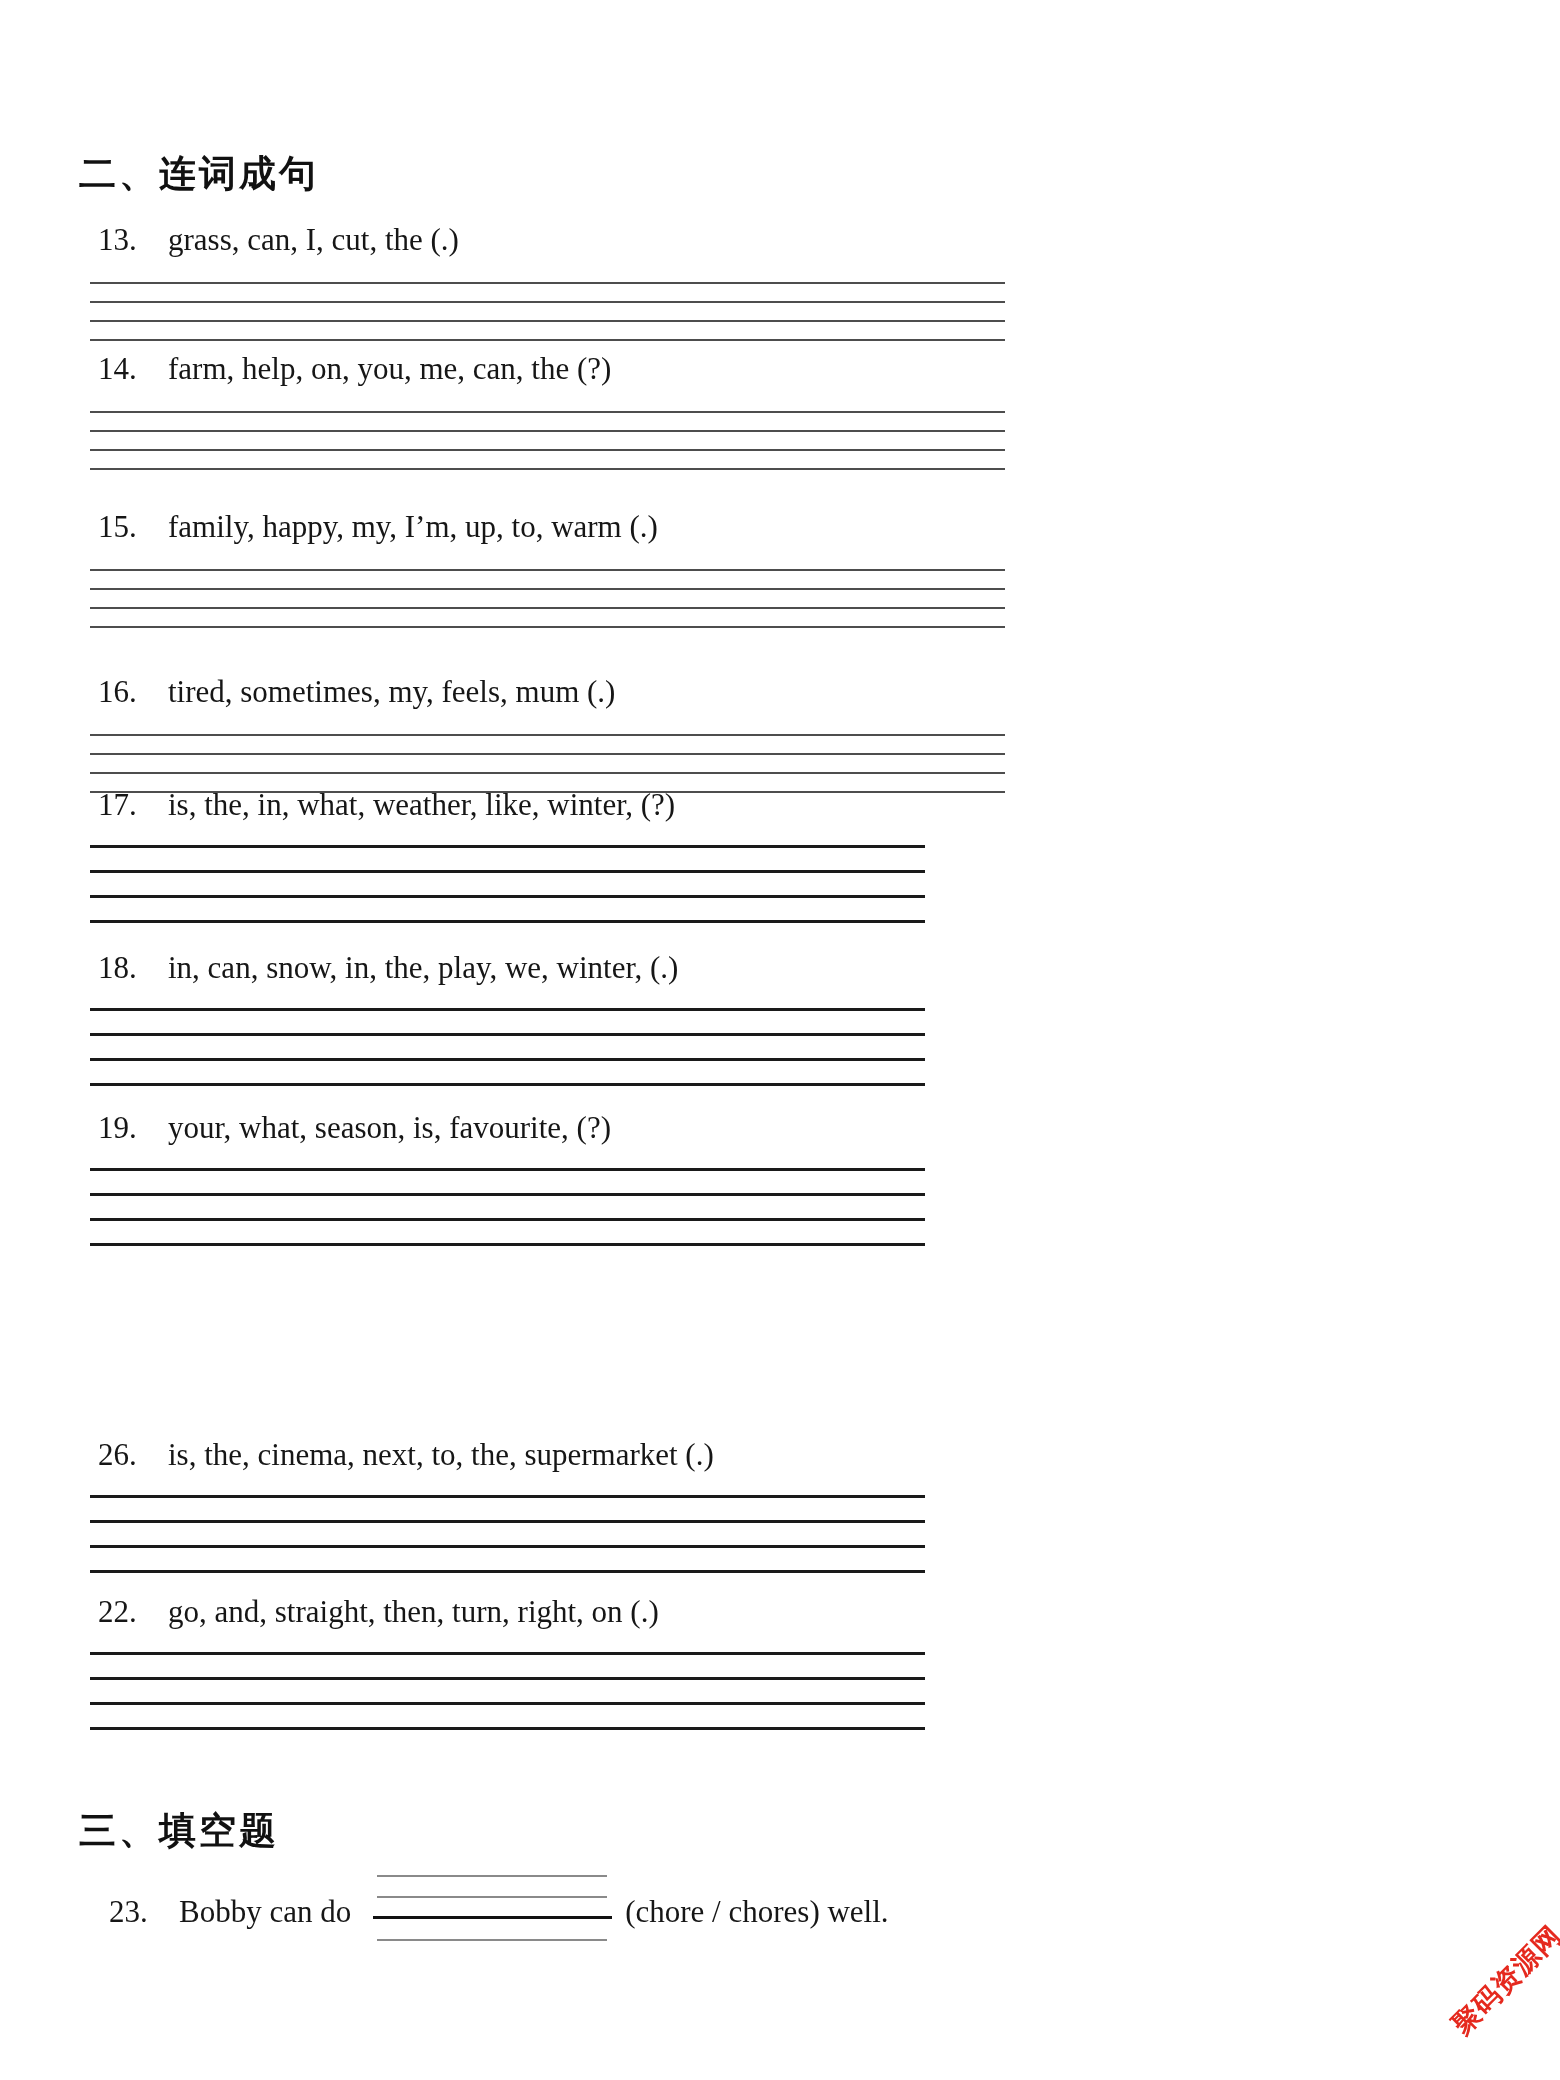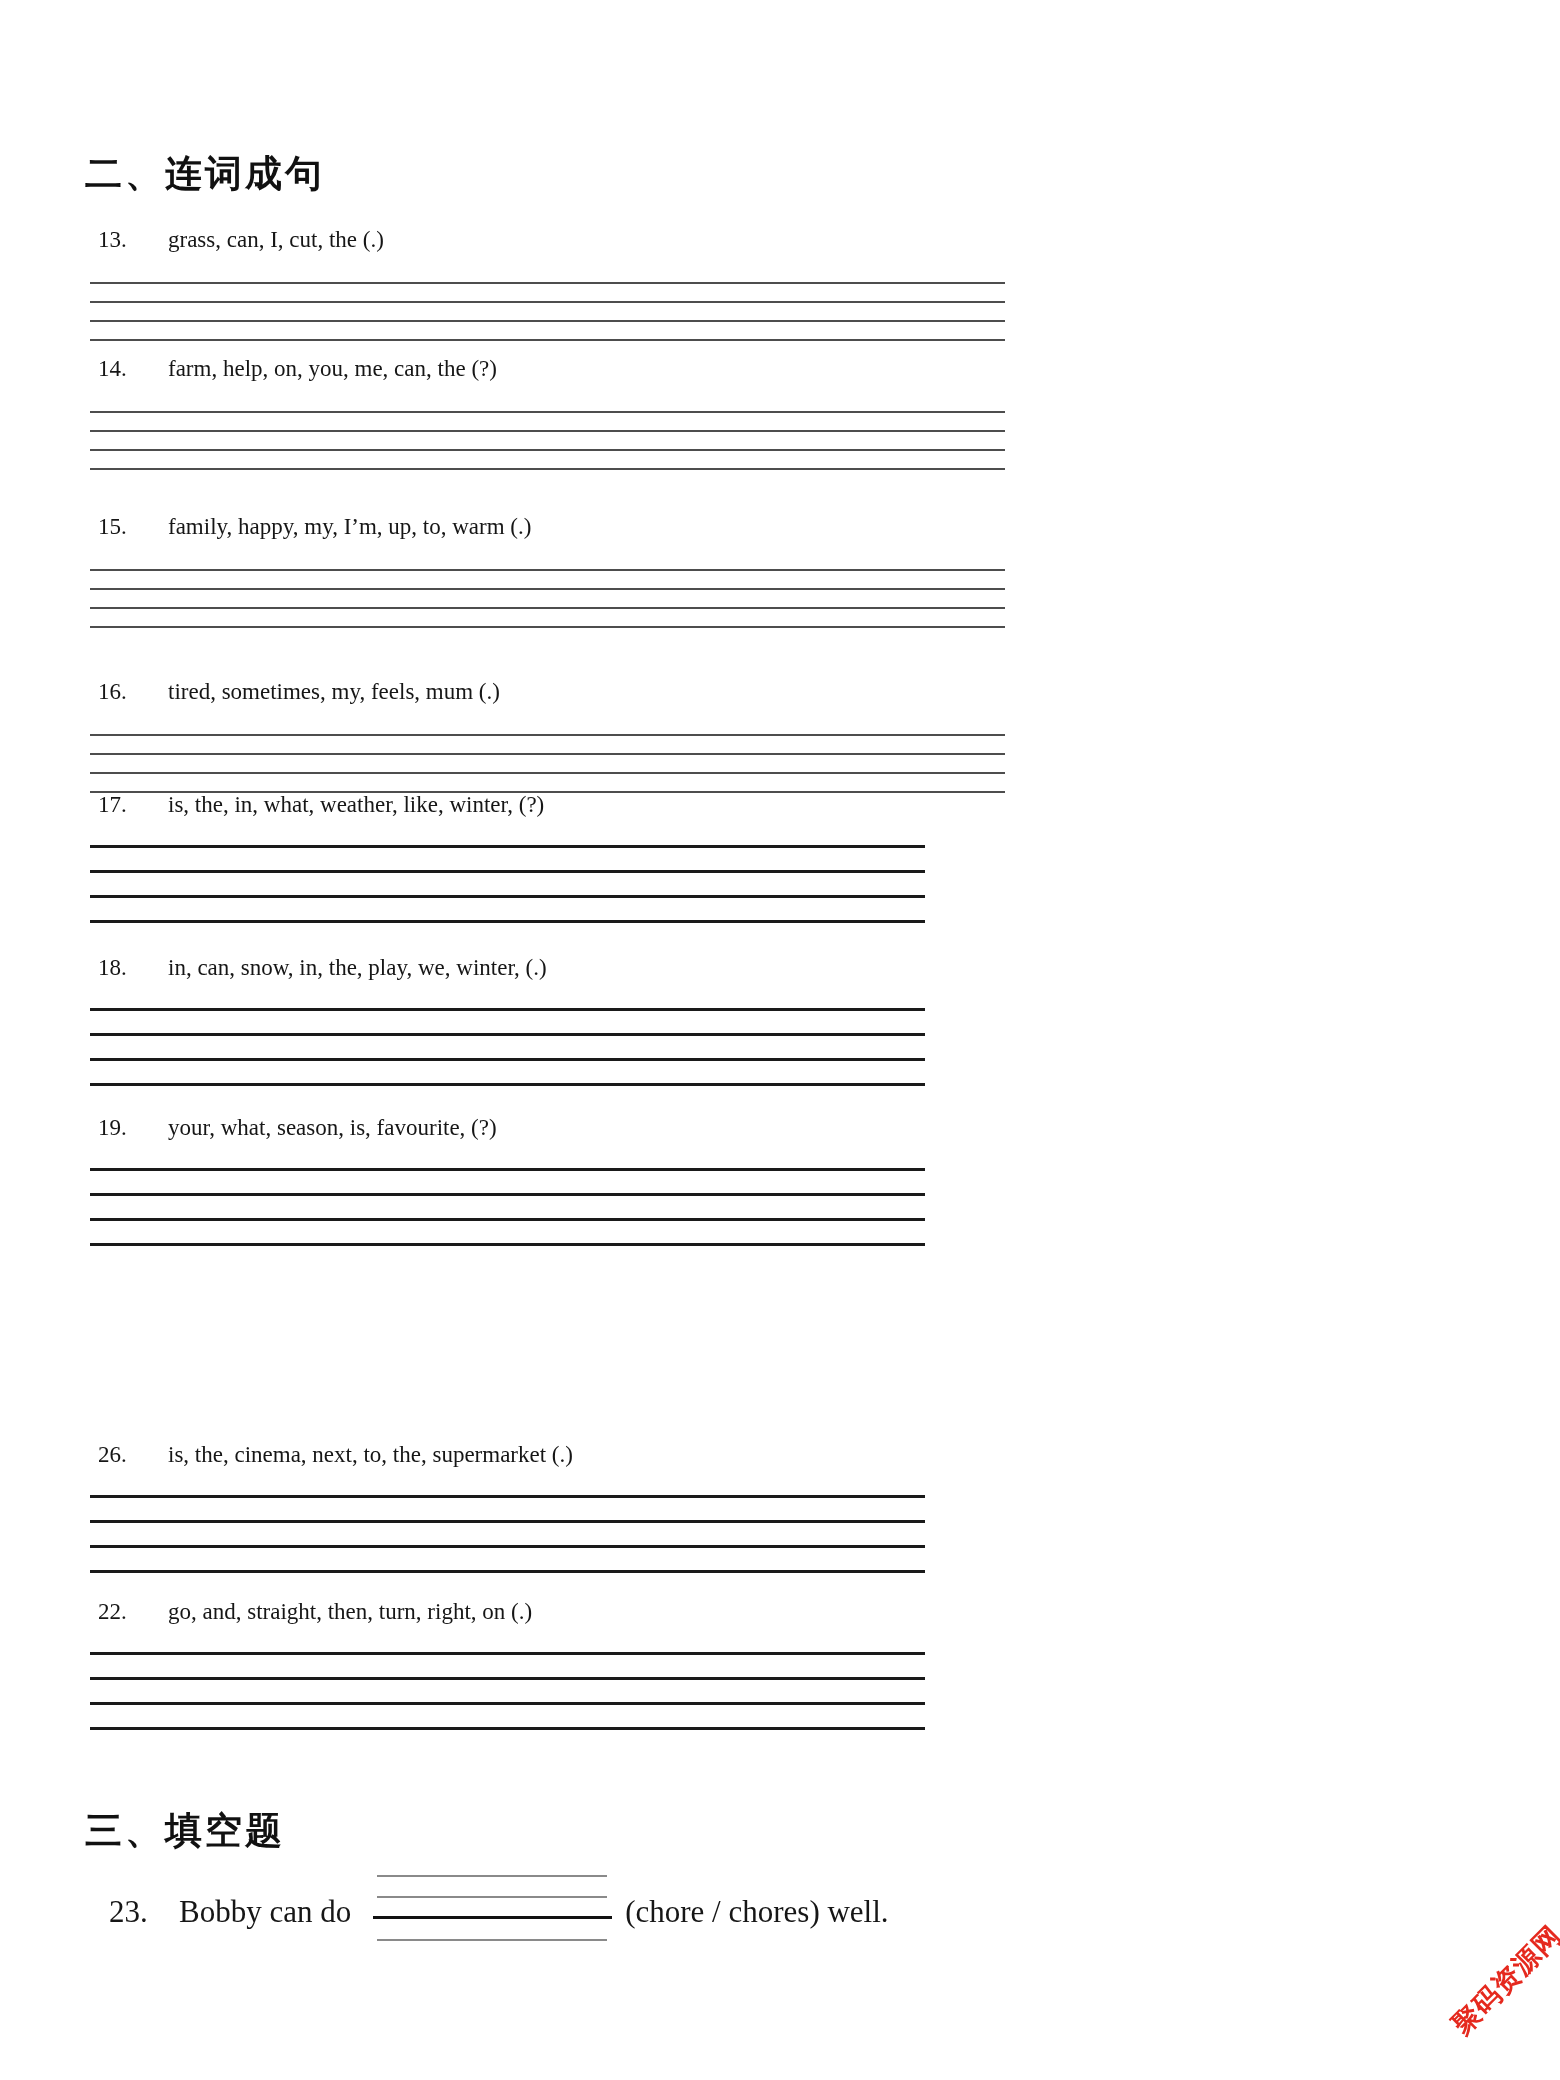--- a/index.html
+++ b/index.html
@@ -5,30 +5,30 @@
   html,body{margin:0;padding:0;background:#e8e8e8;}
   .sheet{
     position:relative;
     width:1560px;height:2080px;
     background:#ffffff;
     overflow:hidden;
     font-family:"Liberation Serif","DejaVu Serif",serif;
     color:#161616;
   }
   .sec-heading{
-    position:absolute;left:85px;
+    position:absolute;left:79px;
     font-family:"Liberation Sans","DejaVu Sans",sans-serif;
     font-weight:bold;font-size:37px;line-height:42px;
     letter-spacing:3px;color:#111;
   }
   #heading-2{top:153px;}
   #heading-3{top:1810px;}
   .item{position:absolute;left:90px;}
   .prompt{
-    font-size:23px;line-height:34px;white-space:nowrap;
+    font-size:31px;line-height:34px;white-space:nowrap;
     padding-left:8px;color:#161616;
   }
   .num{display:inline-block;min-width:70px;}
   .lines{position:absolute;left:0;}
   .group-a .lines{top:42px;width:915px;}
   .group-b .lines{top:35px;width:835px;}
   .rule{box-sizing:border-box;width:100%;}
   .group-a .rule{height:19px;border-bottom:2px solid #4d4d4d;}
   .group-b .rule{height:25px;border-bottom:3px solid #1a1a1a;}
   

